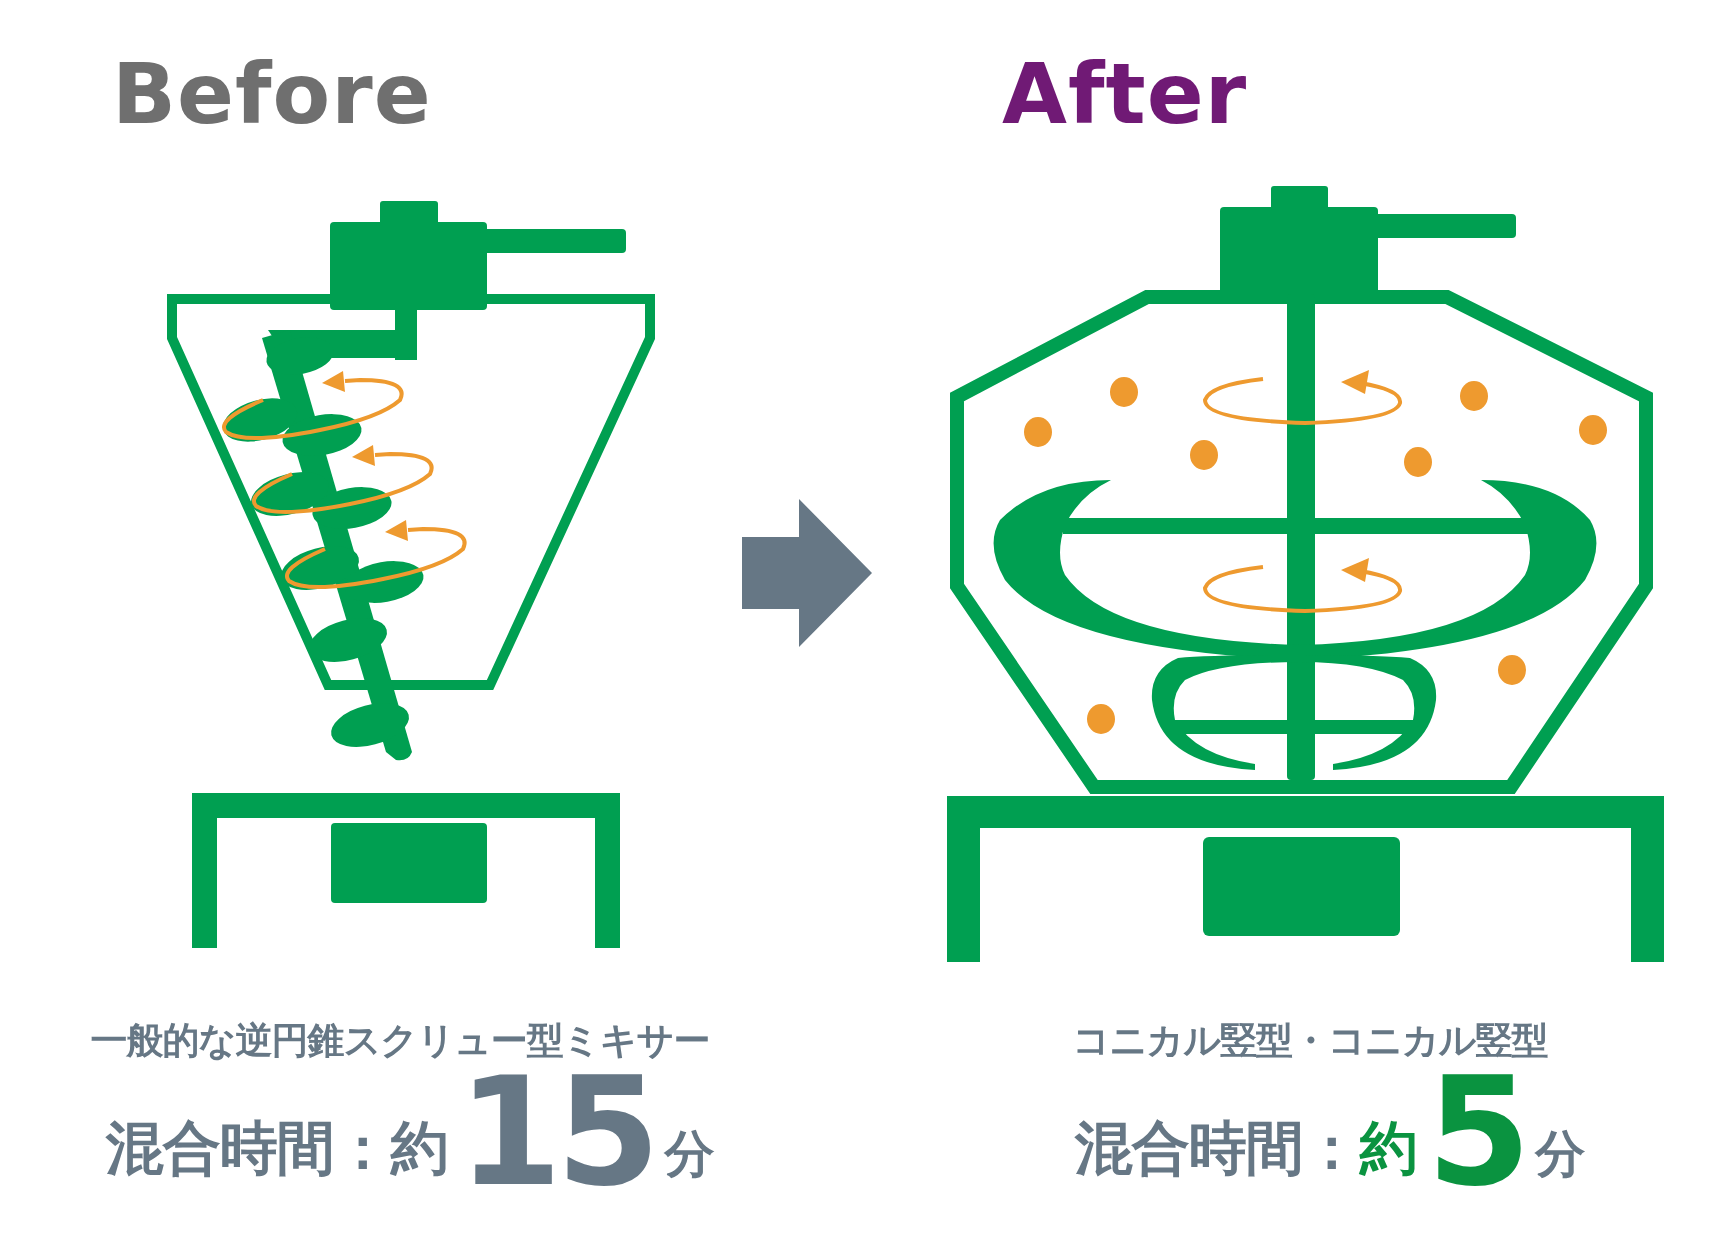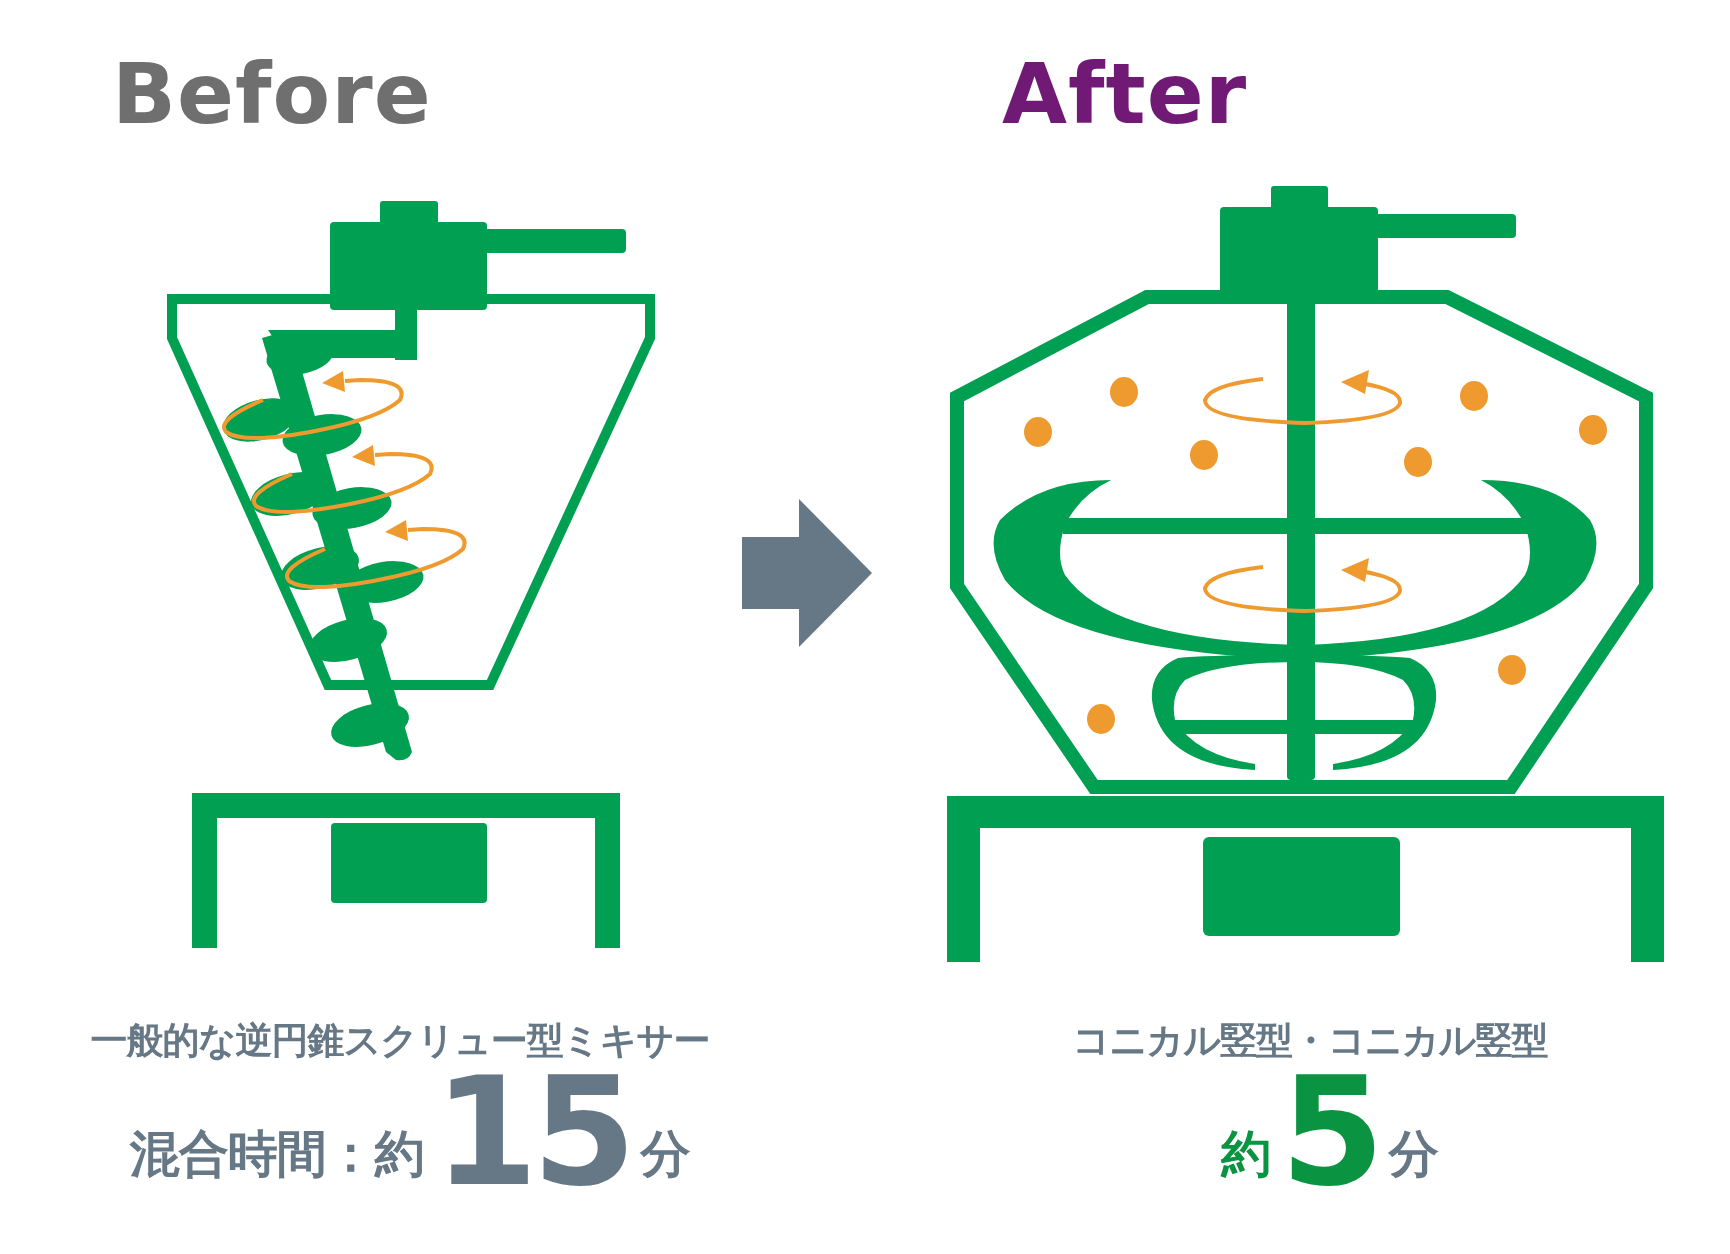--- a/index.html
+++ b/index.html
@@ -8,21 +8,21 @@
   .title.before{left:112px;color:#6f6f6f;}
   .title.after{left:1002px;color:#701a75;}
   svg.art{position:absolute;left:0;top:0;}
   .caption{position:absolute;font-weight:bold;color:#667785;text-align:center;white-space:nowrap;}
   .sub{top:986px;font-size:37px;letter-spacing:-1px;margin-top:30px;}
   .sub.before{left:40px;width:720px;}
   .sub.after{left:1010px;width:600px;}
   .time{top:1080px;height:120px;display:flex;align-items:flex-end;justify-content:center;}
   .time.before{left:100px;width:620px;}
   .time.after{left:1050px;width:560px;}
-  .time .lbl{font-size:50px;letter-spacing:-1px;margin-bottom:12px;}
+  .time .lbl{font-size:58px;letter-spacing:-1px;margin-bottom:12px;}
   .time .num{font-size:150px;line-height:0.9;margin:0 10px;letter-spacing:-6px;}
   .time .unit{font-size:50px;margin-bottom:12px;}
   .green{color:#0a9340;}
 </style>
 </head>
 <body>
 
 <div class="title before">Before</div>
 <div class="title after">After</div>
 
@@ -120,16 +120,17 @@
 <div class="caption sub before">一般的な逆円錐スクリュー型ミキサー</div>
 <div class="caption sub after">コニカル竪型・コニカル竪型</div>
 
 <div class="caption time before">
   <span class="lbl">混合時間：約</span>
   <span class="num">15</span>
   <span class="unit">分</span>
 </div>
 
 <div class="caption time after">
+  <span class="lbl">混合時間：</span>
   <span class="lbl green">約</span>
   <span class="num green">5</span>
   <span class="unit">分</span>
 </div>
 
 </body></html>

